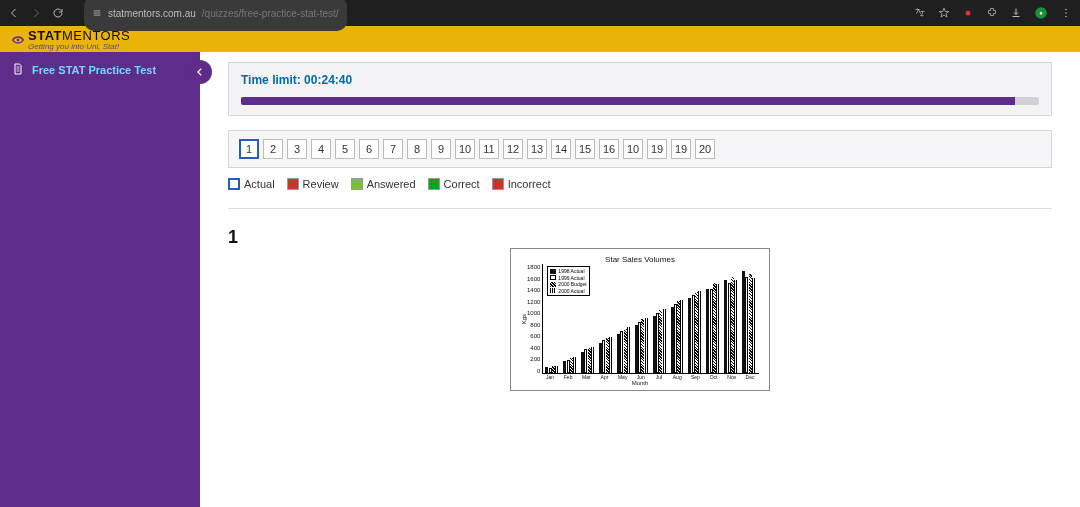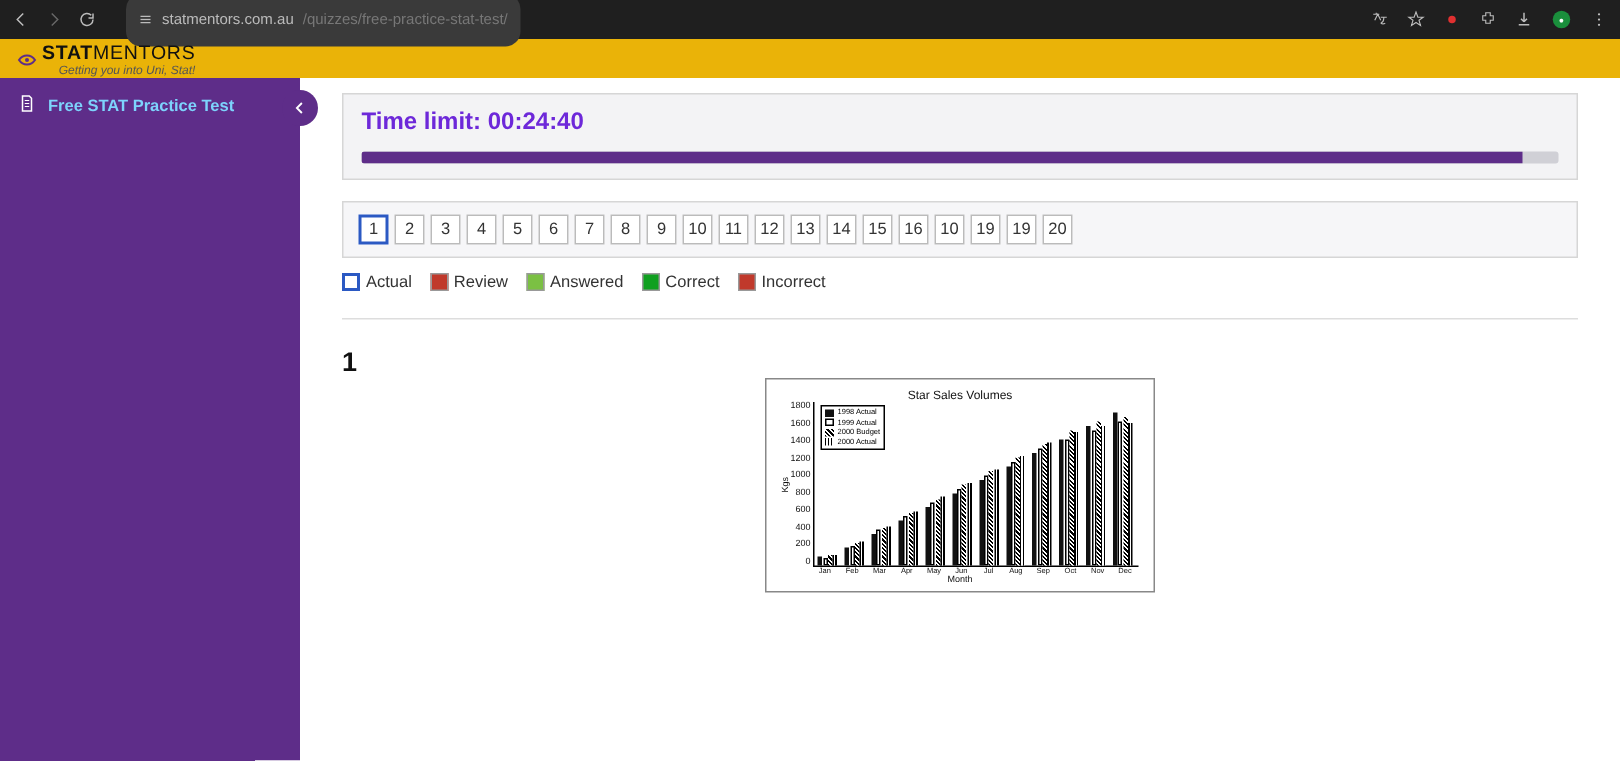--- a/index.html
+++ b/index.html
@@ -13,35 +13,35 @@
   .url-box { background: #3a3a3a; border-radius: 10px; padding: 12px 8px; display: flex; align-items: center; gap: 6px; margin-left: 10px; flex: 0 0 auto; }
   .url-text { color: #bbb; font-size: 10px; }
   .chrome-right { margin-left: auto; display: flex; align-items: center; gap: 12px; }
 
   
   .app-header { height: 26px; display: flex; align-items: center; padding: 0 10px; background: #eab308; }
   .logo-icon { width: 14px; height: 14px; margin-right: 4px; }
   .logo-text { font-family: Arial; letter-spacing: 0.5px; line-height: 1; }
   .logo-text .bold { font-weight: 800; font-size: 13px; color: #111; }
   .logo-text .light { font-weight: 400; font-size: 13px; color: #111; }
-  .logo-tag { font-size: 8px; color: #555; font-style: italic; line-height: 1; text-align: right; }
+  .logo-tag { font-size: 8px; color: #555; font-style: italic; line-height: 1; }
   .logo-stack { display: flex; flex-direction: column; }
 
   
   .main-wrap { display: flex; height: calc(507px - 26px - 26px); }
   .sidebar { width: 200px; background: #5e2d89; color: #7dd3fc; position: relative; }
   .side-item { display: flex; align-items: center; gap: 8px; padding: 10px 12px; font-size: 11px; font-weight: 600; }
   .side-doc-icon { color: #fff; }
   .side-collapse { position: absolute; right: -12px; top: 8px; width: 24px; height: 24px; border-radius: 50%; background: #5e2d89; color: #fff; display: flex; align-items: center; justify-content: center; }
 
   .content { flex: 1; overflow: auto; padding: 10px 28px 30px 28px; }
 
   
   .timer-box { border: 1px solid #d6d6d6; background: #f3f3f5; padding: 10px 12px; }
-  .timer-label { color: #6d28d9; font-size: 16px; font-weight: 600; }
+  .timer-label { color: #0369a1; font-size: 12px; font-weight: 600; }
   .timer-bar { height: 8px; background: #d0d0d6; margin-top: 10px; border-radius: 2px; overflow: hidden; }
   .timer-fill { height: 100%; background: #5e2d89; width: 97%; }
 
   
   .qnav-box { border: 1px solid #d6d6d6; background: #f6f6f8; padding: 8px 10px; margin-top: 14px; display: flex; gap: 4px; }
   .qnav-btn { width: 20px; height: 20px; border: 1px solid #bbb; background: #fff; font-size: 11px; display: flex; align-items: center; justify-content: center; color: #333; cursor: pointer; }
   .qnav-btn.current { border: 2px solid #2b59c3; }
 
   .legend-row { display: flex; gap: 12px; font-size: 11px; color: #333; margin-top: 10px; align-items: center; }
   .legend-item { display: flex; align-items: center; gap: 4px; }

